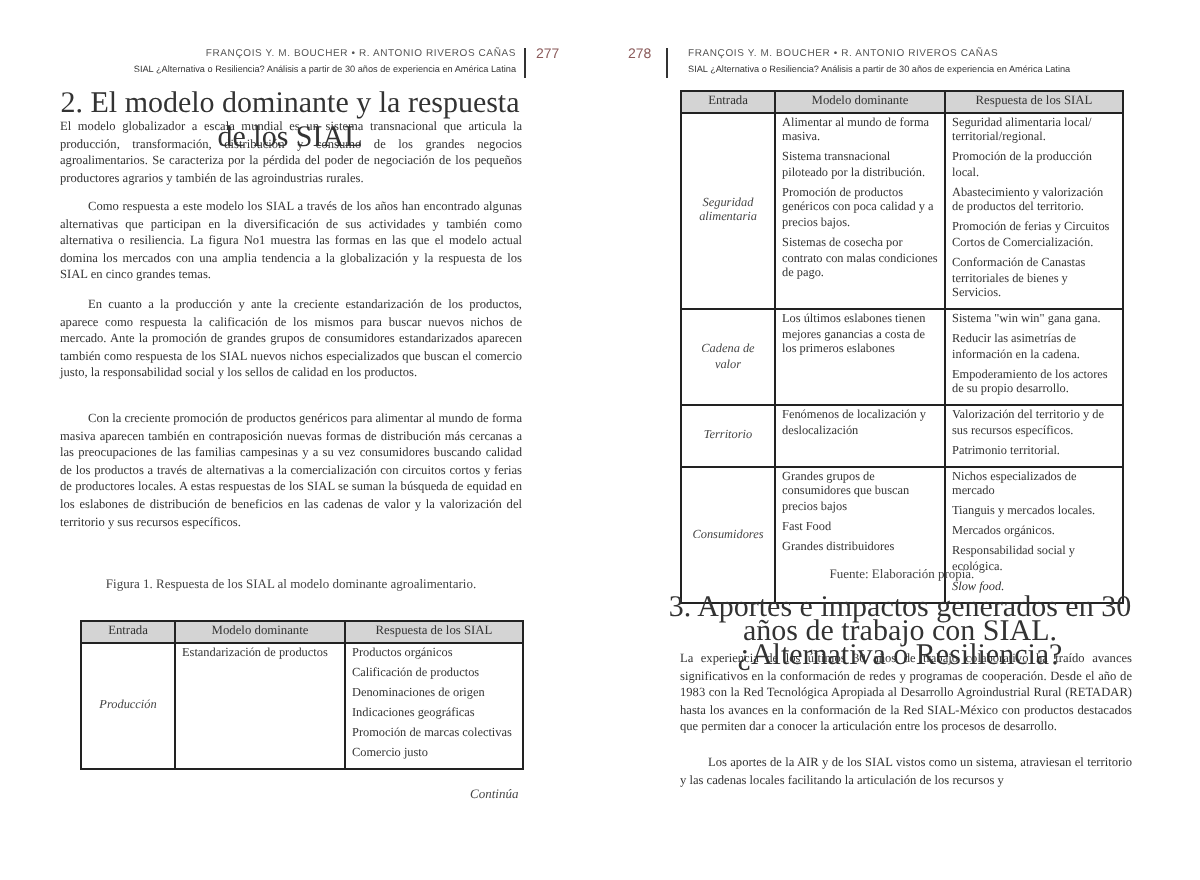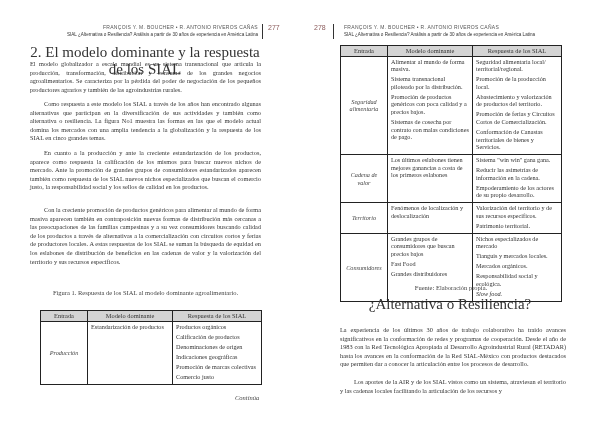--- a/index.html
+++ b/index.html
@@ -154,18 +154,19 @@
         <div class="item">Responsabilidad social y ecológica.</div>
         <div class="item it">Slow food.</div>
       </td>
     </tr>
   </tbody>
     </table>
 
   <div class="caption" style="top:284px; left:40px; width:222px;">Fuente: Elaboración propia.</div>
 
   <div class="heading" style="top:298px; left:30px; width:240px; line-height:12px;">
+    <div>3. Aportes e impactos generados en 30 años de trabajo con SIAL.</div>
     <div>¿Alternativa o Resiliencia?</div>
   </div>
 
   <div class="para" style="top:326px; left:40px; width:226px;">La experiencia de los últimos 30 años de trabajo colaborativo ha traído avances significativos en la conformación de redes y programas de cooperación. Desde el año de 1983 con la Red Tecnológica Apropiada al Desarrollo Agroindustrial Rural (RETADAR) hasta los avances en la conformación de la Red SIAL-México con productos destacados que permiten dar a conocer la articulación entre los procesos de desarrollo.</div>
   <div class="para indent" style="top:378px; left:40px; width:226px;">Los aportes de la AIR y de los SIAL vistos como un sistema, atraviesan el territorio y las cadenas locales facilitando la articulación de los recursos y</div>
 </div>
 
 </body></html>

